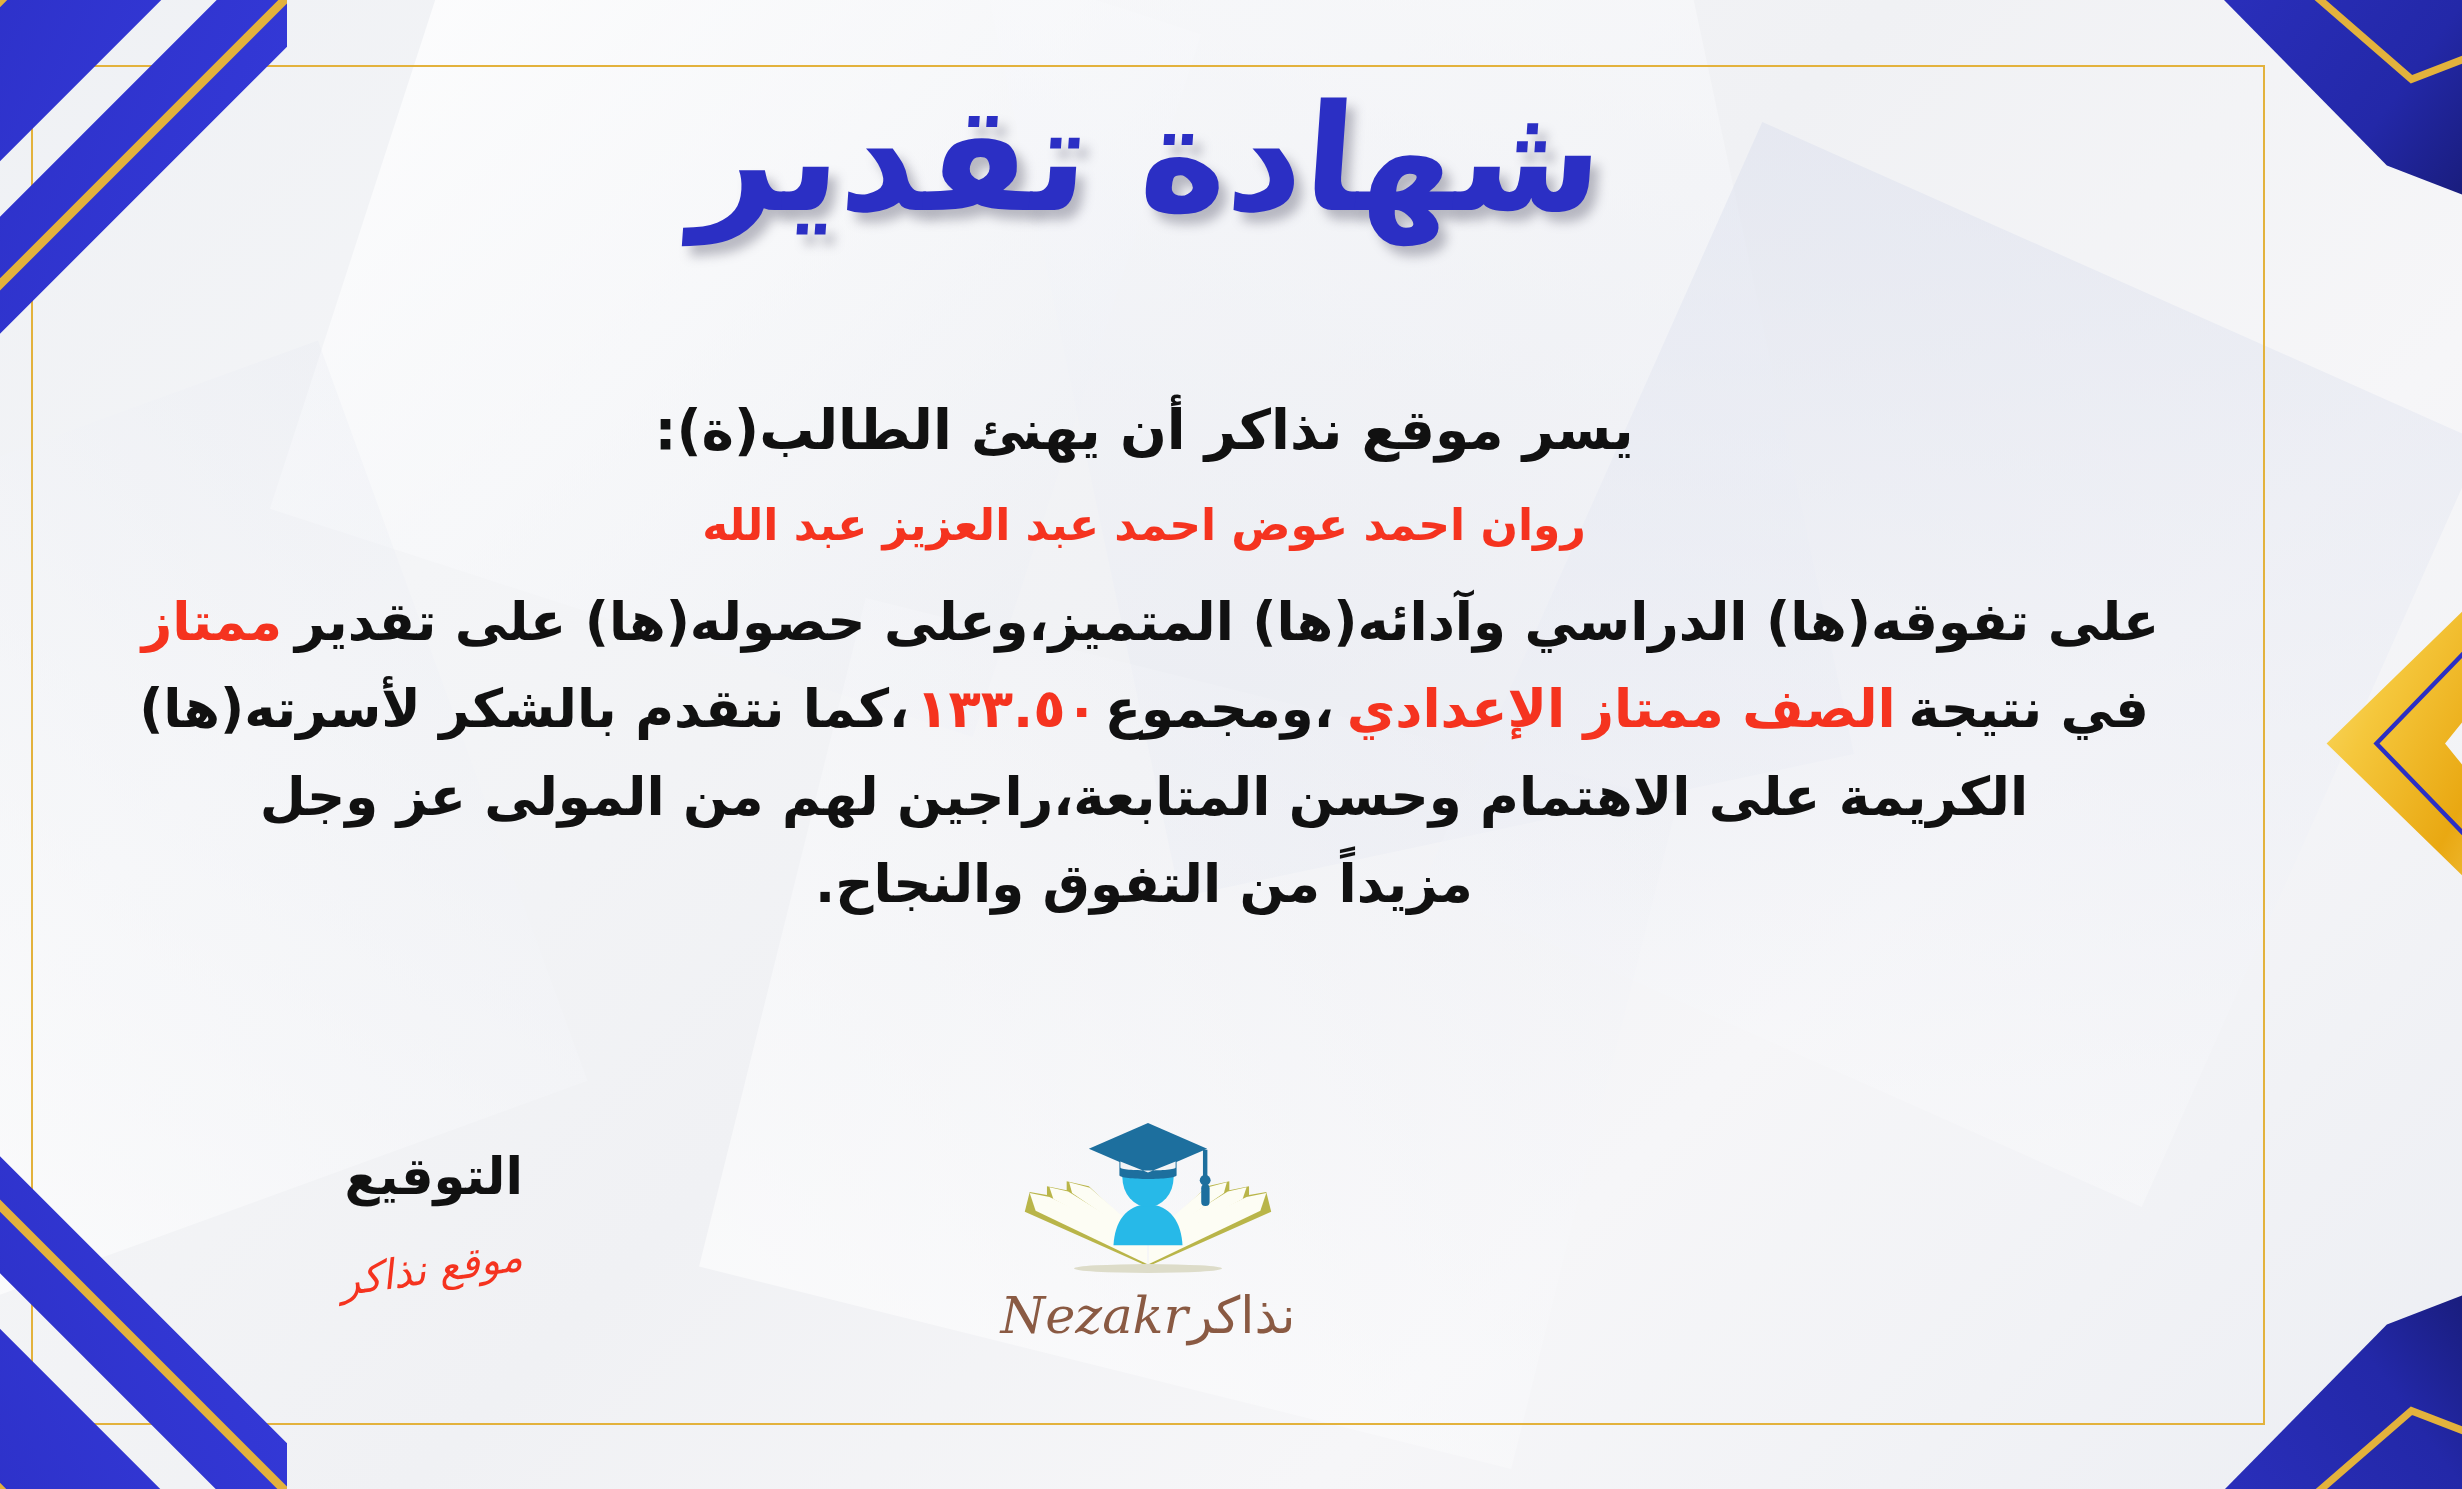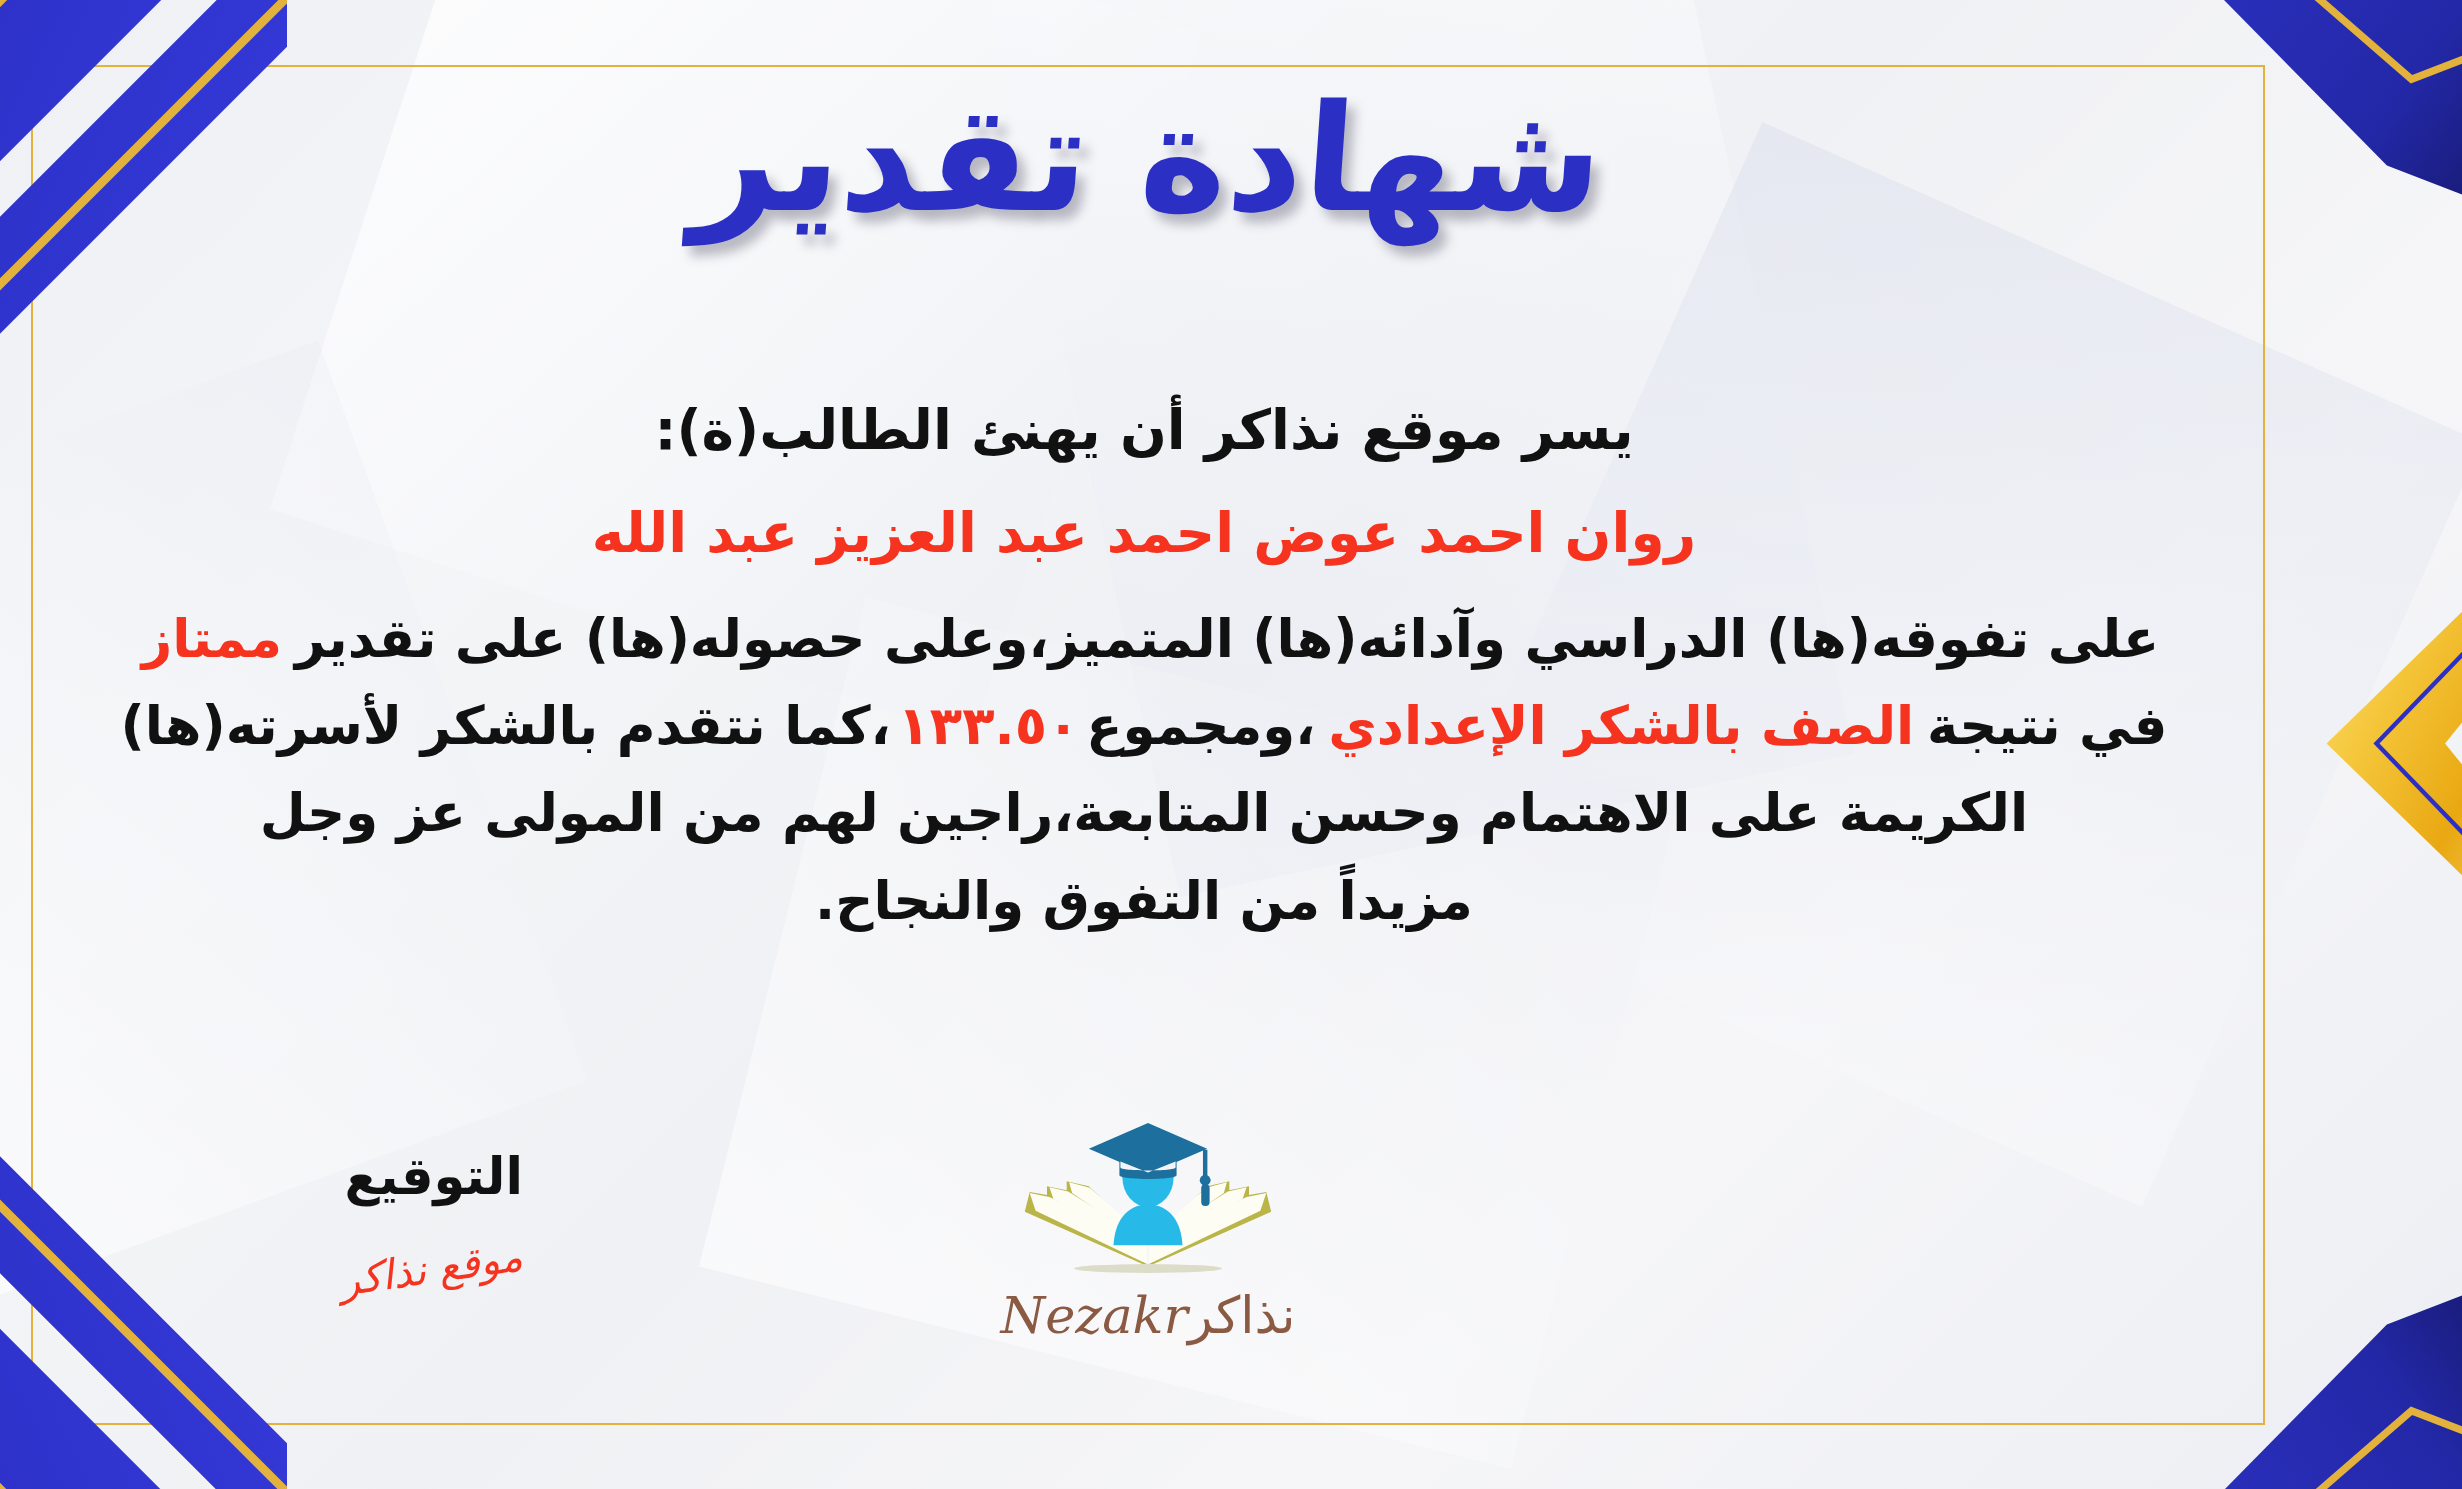--- a/index.html
+++ b/index.html
@@ -114,21 +114,21 @@
     font-size: 53px;
     line-height: 1.52;
     font-weight: 600;
   }
   .line { margin: 0 0 10.8px 0; }
 
   .line-intro { font-size: 55px; }
 
   .student-name {
     color: #f5331f;
-    font-size: 55px;
+    font-size: 44px;
     font-weight: 700;
     margin: 19.7px 0 22.7px 0;
   }
 
   .para { }
   .para .ln {
     display: block;
     margin-bottom: 6.9px;
   }
   .hl {
@@ -277,21 +277,21 @@
 
     <div class="line line-intro">يسر موقع نذاكر أن يهنئ الطالب(ة):</div>
 
     <div class="student-name">روان احمد عوض احمد عبد العزيز عبد الله</div>
 
     <div class="para">
       <span class="ln">
         <span>على تفوقه(ها) الدراسي وآدائه(ها) المتميز،وعلى حصوله(ها) على تقدير</span><span class="hl">ممتاز</span>
       </span>
       <span class="ln">
-        <span>في نتيجة</span><span class="hl">الصف بالشكر الإعدادي</span><span>،ومجموع</span><span class="num">١٣٣.٥٠</span><span>،كما نتقدم بالشكر لأسرته(ها)</span>
+        <span>في نتيجة</span><span class="hl">الصف ممتاز الإعدادي</span><span>،ومجموع</span><span class="num">١٣٣.٥٠</span><span>،كما نتقدم بالشكر لأسرته(ها)</span>
       </span>
       <span class="ln">الكريمة على الاهتمام وحسن المتابعة،راجين لهم من المولى عز وجل</span>
       <span class="ln">مزيداً من التفوق والنجاح.</span>
     </div>
 
   </div>
 
   <div class="signature-area">
     <div class="signature-label">التوقيع</div>
     <div class="signature-mark">موقع نذاكر</div>

